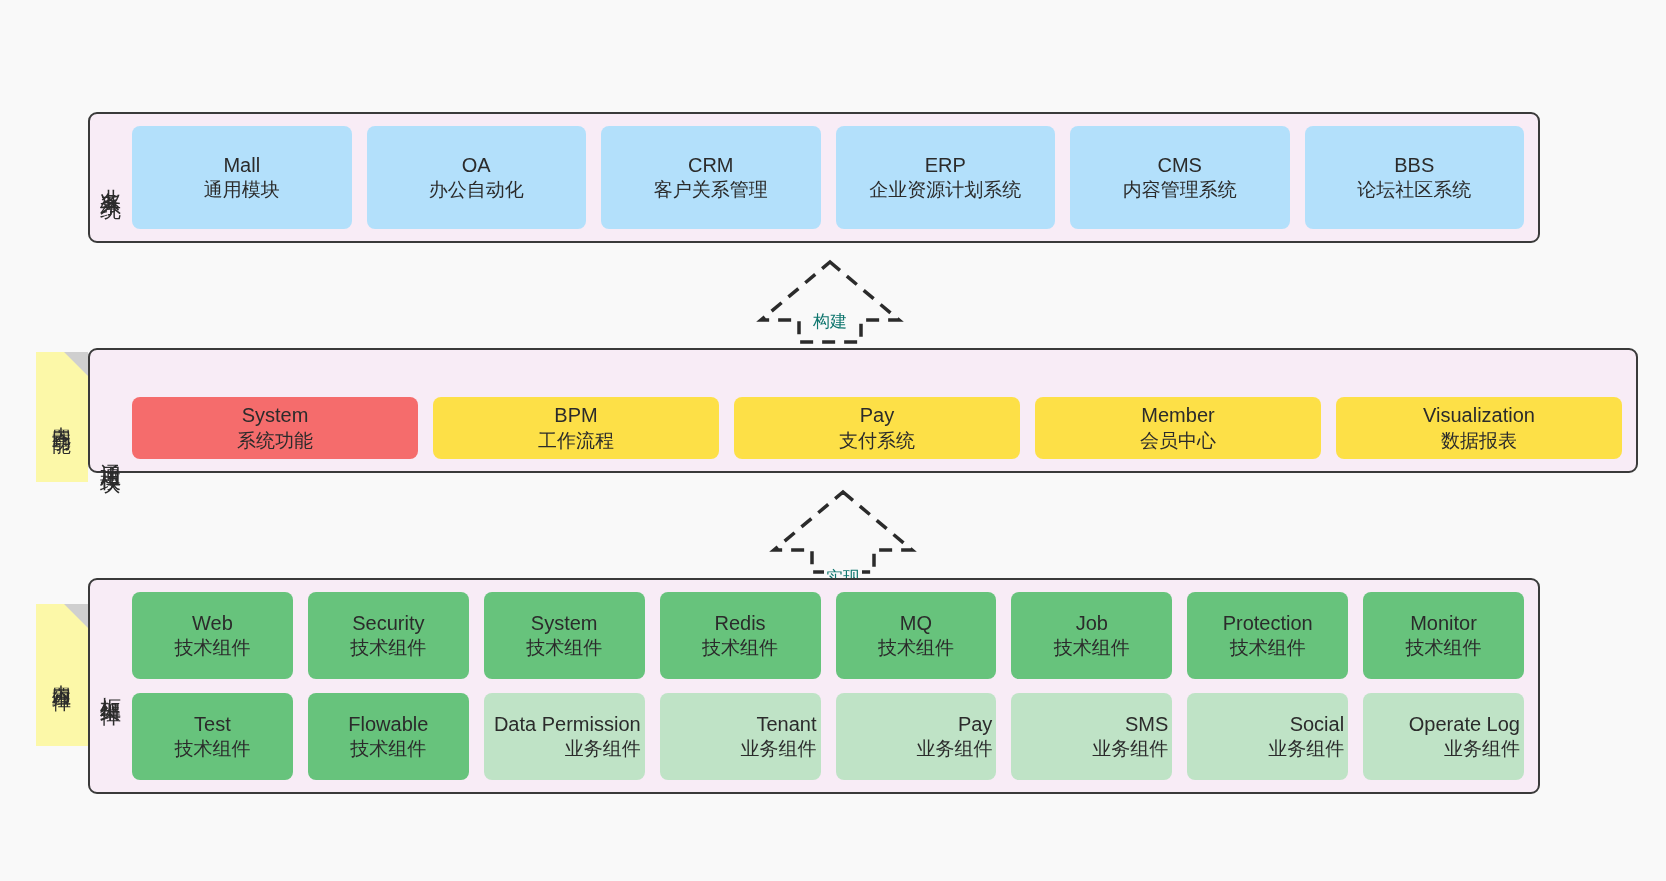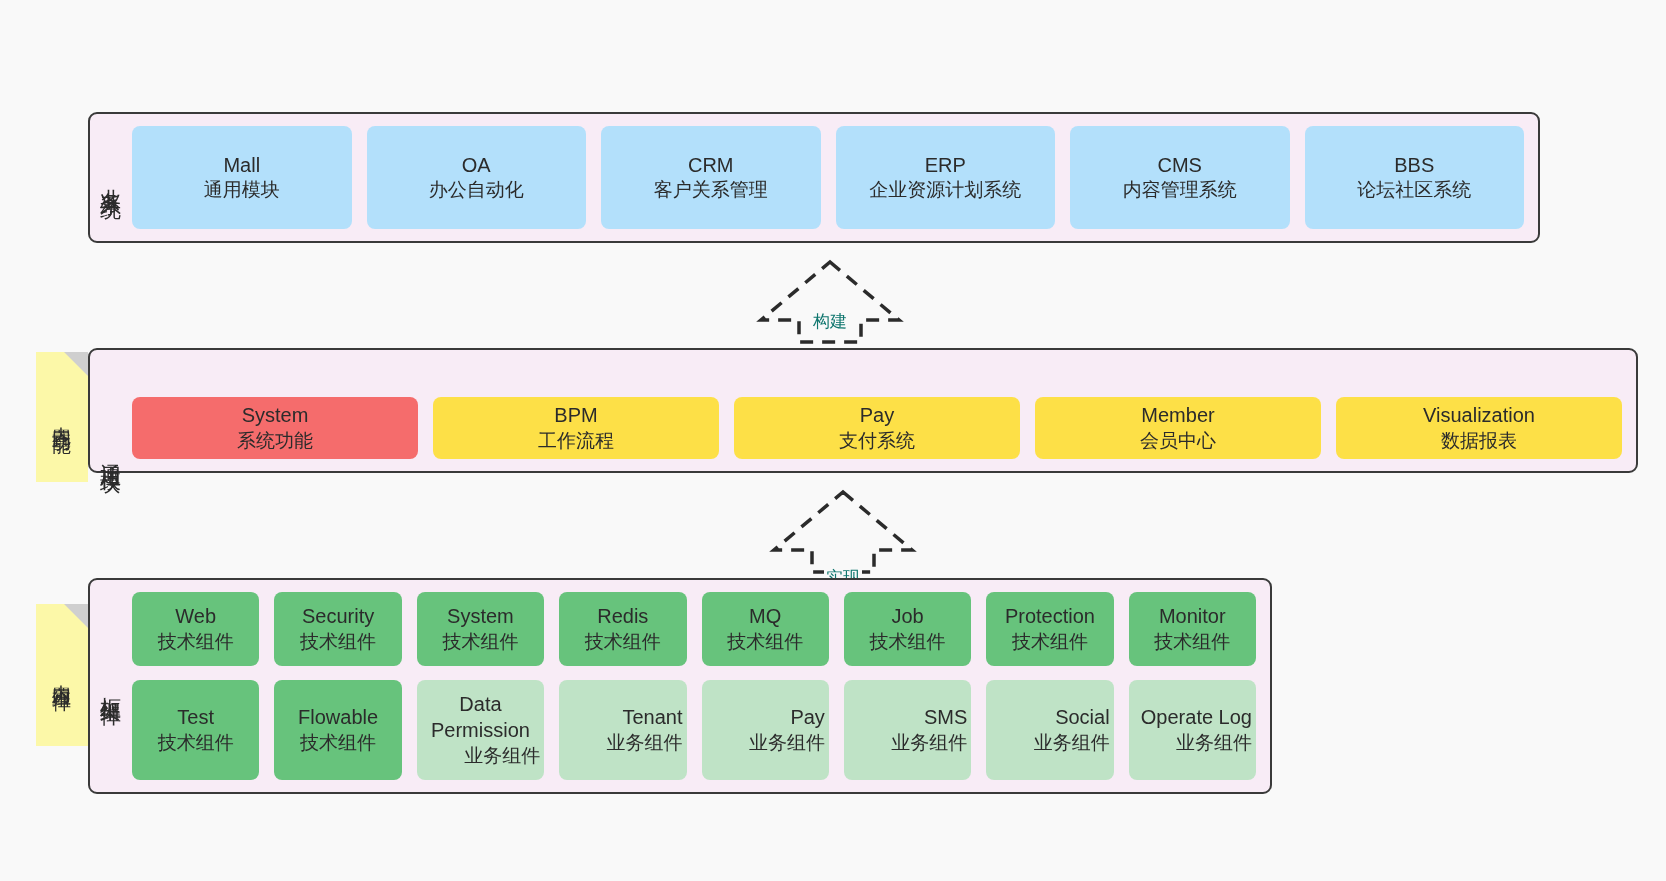--- a/index.html
+++ b/index.html
@@ -103,21 +103,21 @@
     background: #f9f9f9;
     padding: 0 2px;
     white-space: nowrap;
     left: 50%;
     transform: translateX(-50%);
   }
 
   
   #layer-business { left: 88px;  top: 112px; width: 1452px; height: 131px; }
   #layer-common   { left: 88px;  top: 348px; width: 1550px; height: 125px; align-items: flex-end; }
-  #layer-framework{ left: 88px;  top: 578px; width: 1184px; height: 216px; }
+  #layer-framework{ left: 88px;  top: 578px; width: 1452px; height: 216px; }
 
   #note-common    { left: 36px;  top: 352px; width: 52px; height: 130px; }
   #note-framework { left: 36px;  top: 604px; width: 52px; height: 142px; }
 
   #arrow-build    { left: 755px; top: 258px; width: 150px; height: 86px; }
   #arrow-impl     { left: 768px; top: 488px; width: 150px; height: 86px; }
 </style>
 </head>
 <body>
 

